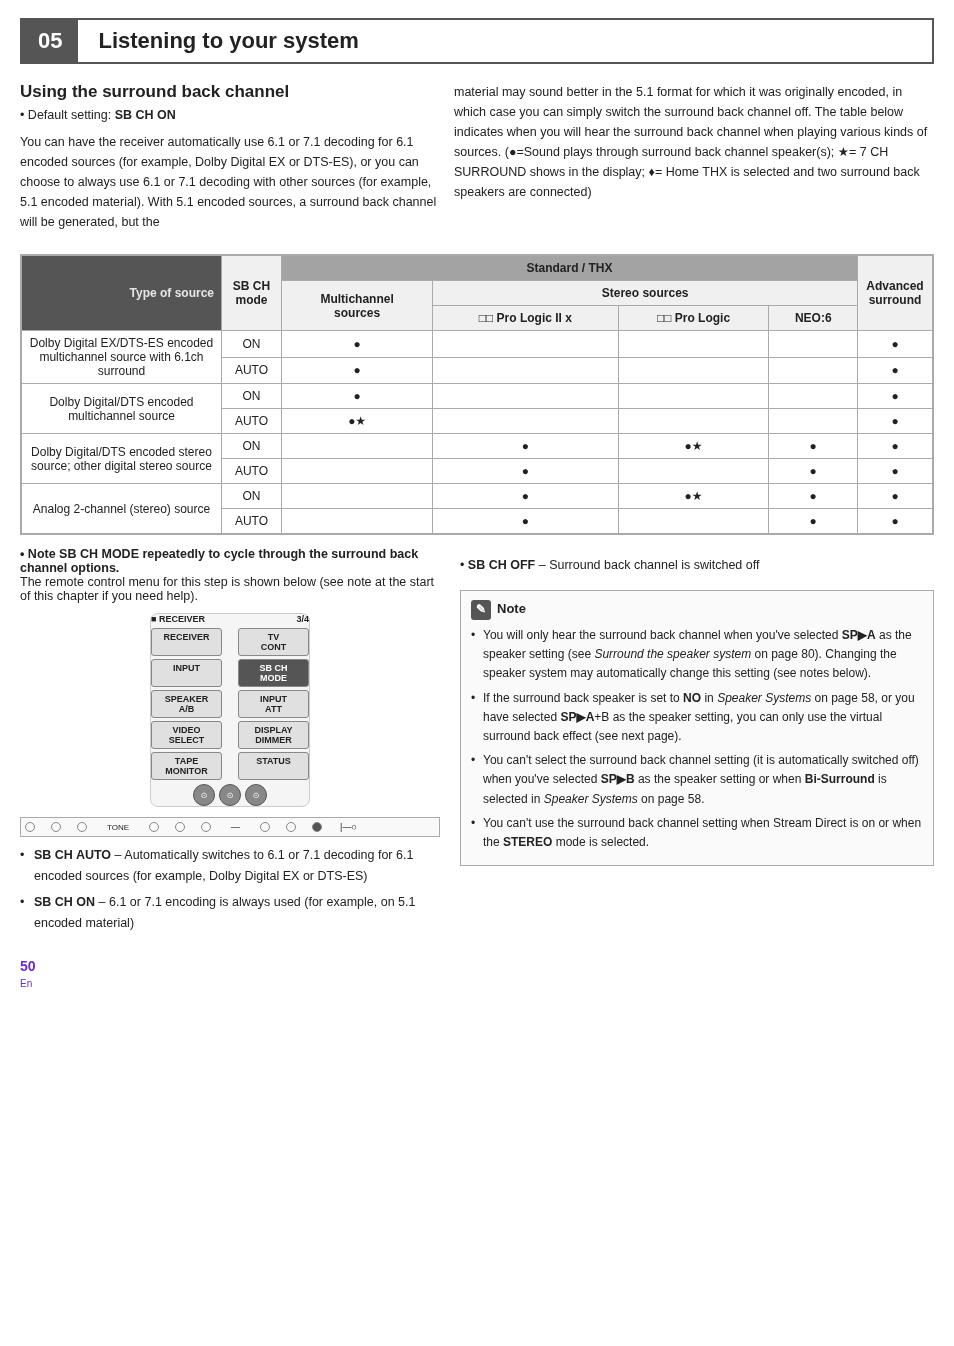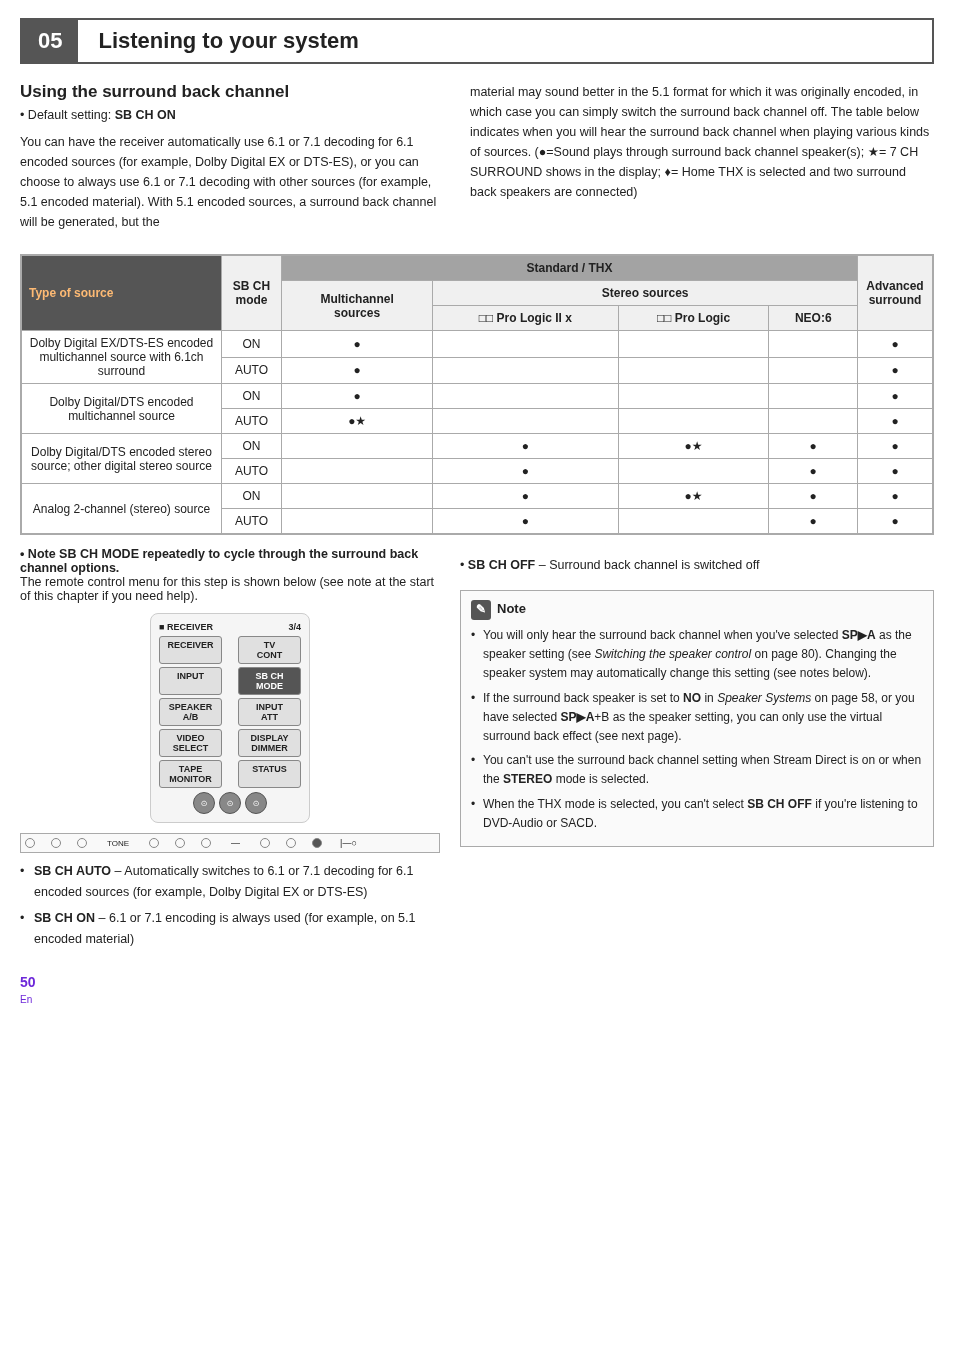--- a/index.html
+++ b/index.html
@@ -34,21 +34,21 @@
       font-weight: bold;
       padding: 4px 20px;
       display: flex;
       align-items: center;
     }
 
     
     .content {
       display: flex;
       padding: 18px 20px 10px 20px;
-      gap: 20px;
+      gap: 4px;
     }
     .left-col { flex: 0 0 430px; }
     .right-col { flex: 1; font-size: 12.5px; line-height: 1.5; }
 
     .section-title {
       font-size: 17px;
       font-weight: bold;
       margin-bottom: 6px;
     }
     .default-setting {
@@ -80,22 +80,22 @@
       text-align: center;
       font-size: 12px;
     }
     th {
       background: #f0f0f0;
       font-weight: bold;
       font-size: 12px;
     }
     .th-source {
       background: #555;
-      color: #fdba74;
-      text-align: left;
+      color: #e5e5e5;
+      text-align: right;
       width: 200px;
       margin-left: 36px;
     }
     .th-sbch {
       background: #f0f0f0;
       width: 60px;
     }
     .th-standard {
       background: #a3a3a3;
       text-align: center;
@@ -123,21 +123,20 @@
     .remote-img {
       display: flex;
       justify-content: center;
       margin: 10px 0;
     }
     .remote-box {
       border: 1px solid #ccc;
       border-radius: 8px;
       background: #f5f5f5;
       width: 160px;
-      padding: 8px;
       font-size: 10px;
       text-align: center;
     }
     .remote-row {
       display: flex;
       justify-content: space-between;
       margin: 3px 0;
       gap: 16px;
     }
     .remote-btn {
@@ -459,24 +458,24 @@
     </div>
 
     <div style="margin-top: 14px;">
       <div class="note-box">
         <div class="note-title">
           <div class="note-icon">✎</div>
           <span>Note</span>
         </div>
         <ul class="note-list" id="note-list">
 
-        <li>You will only hear the surround back channel when you've selected <strong>SP▶A</strong> as the speaker setting (see <em>Switching the speaker control</em> on page 80). Changing the speaker system may automatically change this setting (see notes below).</li>
+        <li>You will only hear the surround back channel when you've selected <strong>SP▶A</strong> as the speaker setting (see <em>Surround the speaker system</em> on page 80). Changing the speaker system may automatically change this setting (see notes below).</li>
             <li>If the surround back speaker is set to <strong>NO</strong> in <em>Speaker Systems</em> on page 58, or you have selected <strong>SP▶A</strong>+B as the speaker setting, you can only use the virtual surround back effect (see next page).</li>
+            <li>You can't select the surround back channel setting (it is automatically switched off) when you've selected <strong>SP▶B</strong> as the speaker setting or when <strong>Bi-Surround</strong> is selected in <em>Speaker Systems</em> on page 58.</li>
             <li>You can't use the surround back channel setting when Stream Direct is on or when the <strong>STEREO</strong> mode is selected.</li>
-            <li>When the THX mode is selected, you can't select <strong>SB CH OFF</strong> if you're listening to DVD-Audio or SACD.</li>
           </ul>
       </div>
     </div>
   </div>
 </div>
 
 <div class="page-footer">
   <span>50</span><br>
   <span class="en">En</span>
 </div>

